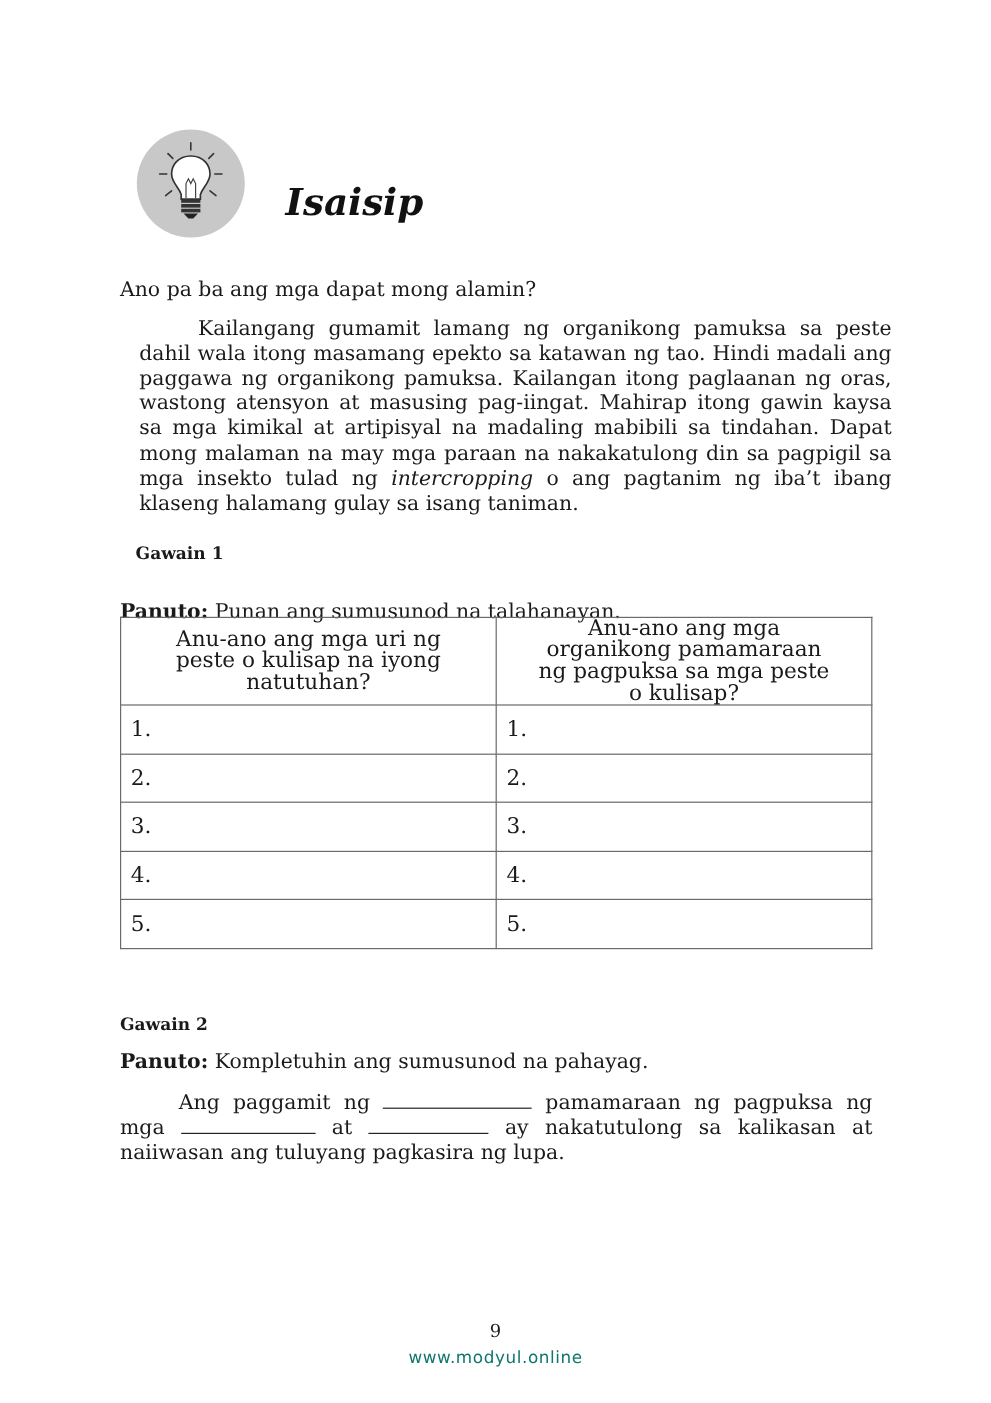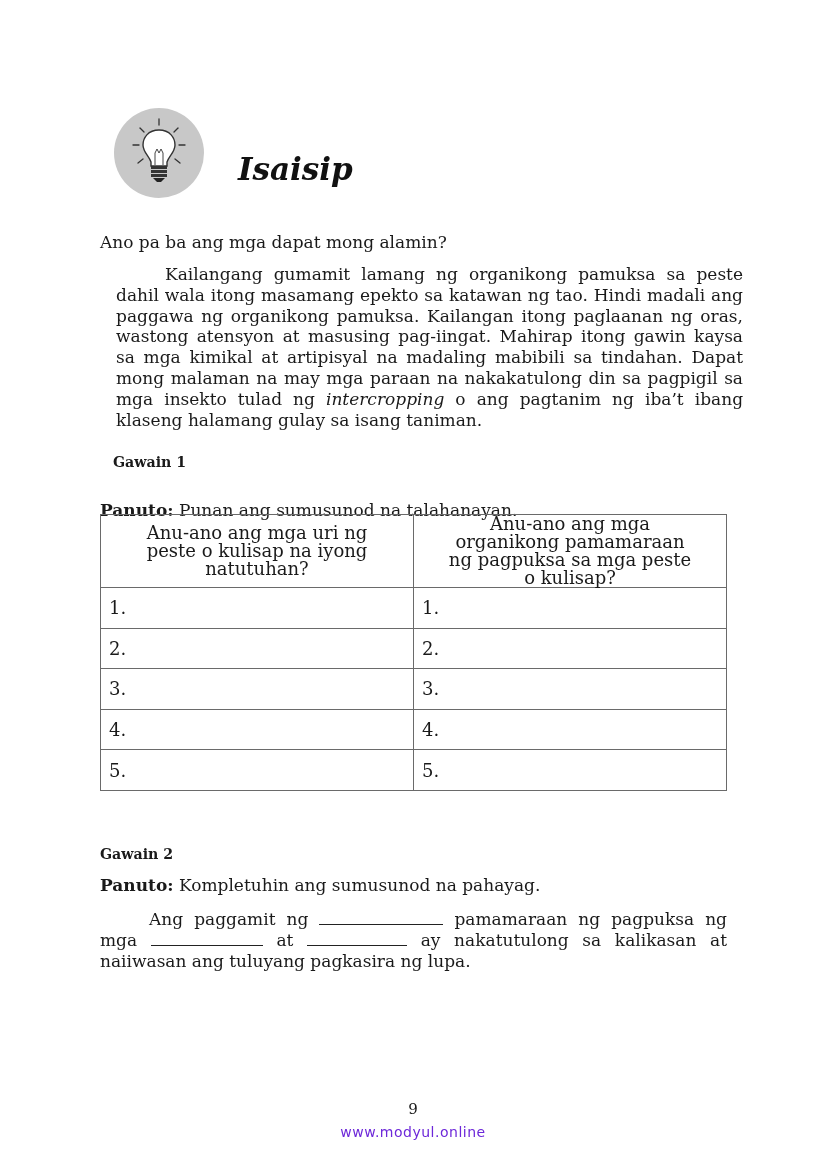--- a/index.html
+++ b/index.html
@@ -25,21 +25,21 @@
     .b2 { width: 112px; }
     .b3 { width: 100px; }
     table.activity { position: absolute; left: 100px; top: 514px; width: 627px; border-collapse: collapse;
                      font-size: 18px; }
     table.activity th, table.activity td { border: 1px solid #6a6a6a; }
     table.activity th { font-weight: normal; text-align: center; height: 54px; padding: 0 30px;
                         line-height: 18px; width: 50%; vertical-align: middle; }
     table.activity td { height: 39.6px; padding: 0 0 0 8px; vertical-align: middle; }
     .page-num { position: absolute; left: 0; width: 826px; top: 1100px; text-align: center; font-size: 15px; }
     .watermark { position: absolute; left: 0; width: 826px; top: 1124px; text-align: center;
-                 font-family: "DejaVu Sans", sans-serif; font-size: 14px; color: #6d28d9; letter-spacing: 0.5px; }
+                 font-family: "DejaVu Sans", sans-serif; font-size: 14px; color: #0f766e; letter-spacing: 0.5px; }
   </style>
 </head>
 <body>
 
 <div class="icon-circle">
   <svg width="90" height="90" viewBox="0 0 90 90">
     <g stroke="#333" stroke-width="1.3" fill="none" stroke-linecap="round">
       <line x1="45" y1="11" x2="45" y2="17"></line>
       <line x1="26" y1="20" x2="30" y2="24"></line>
       <line x1="64" y1="20" x2="60" y2="24"></line>

